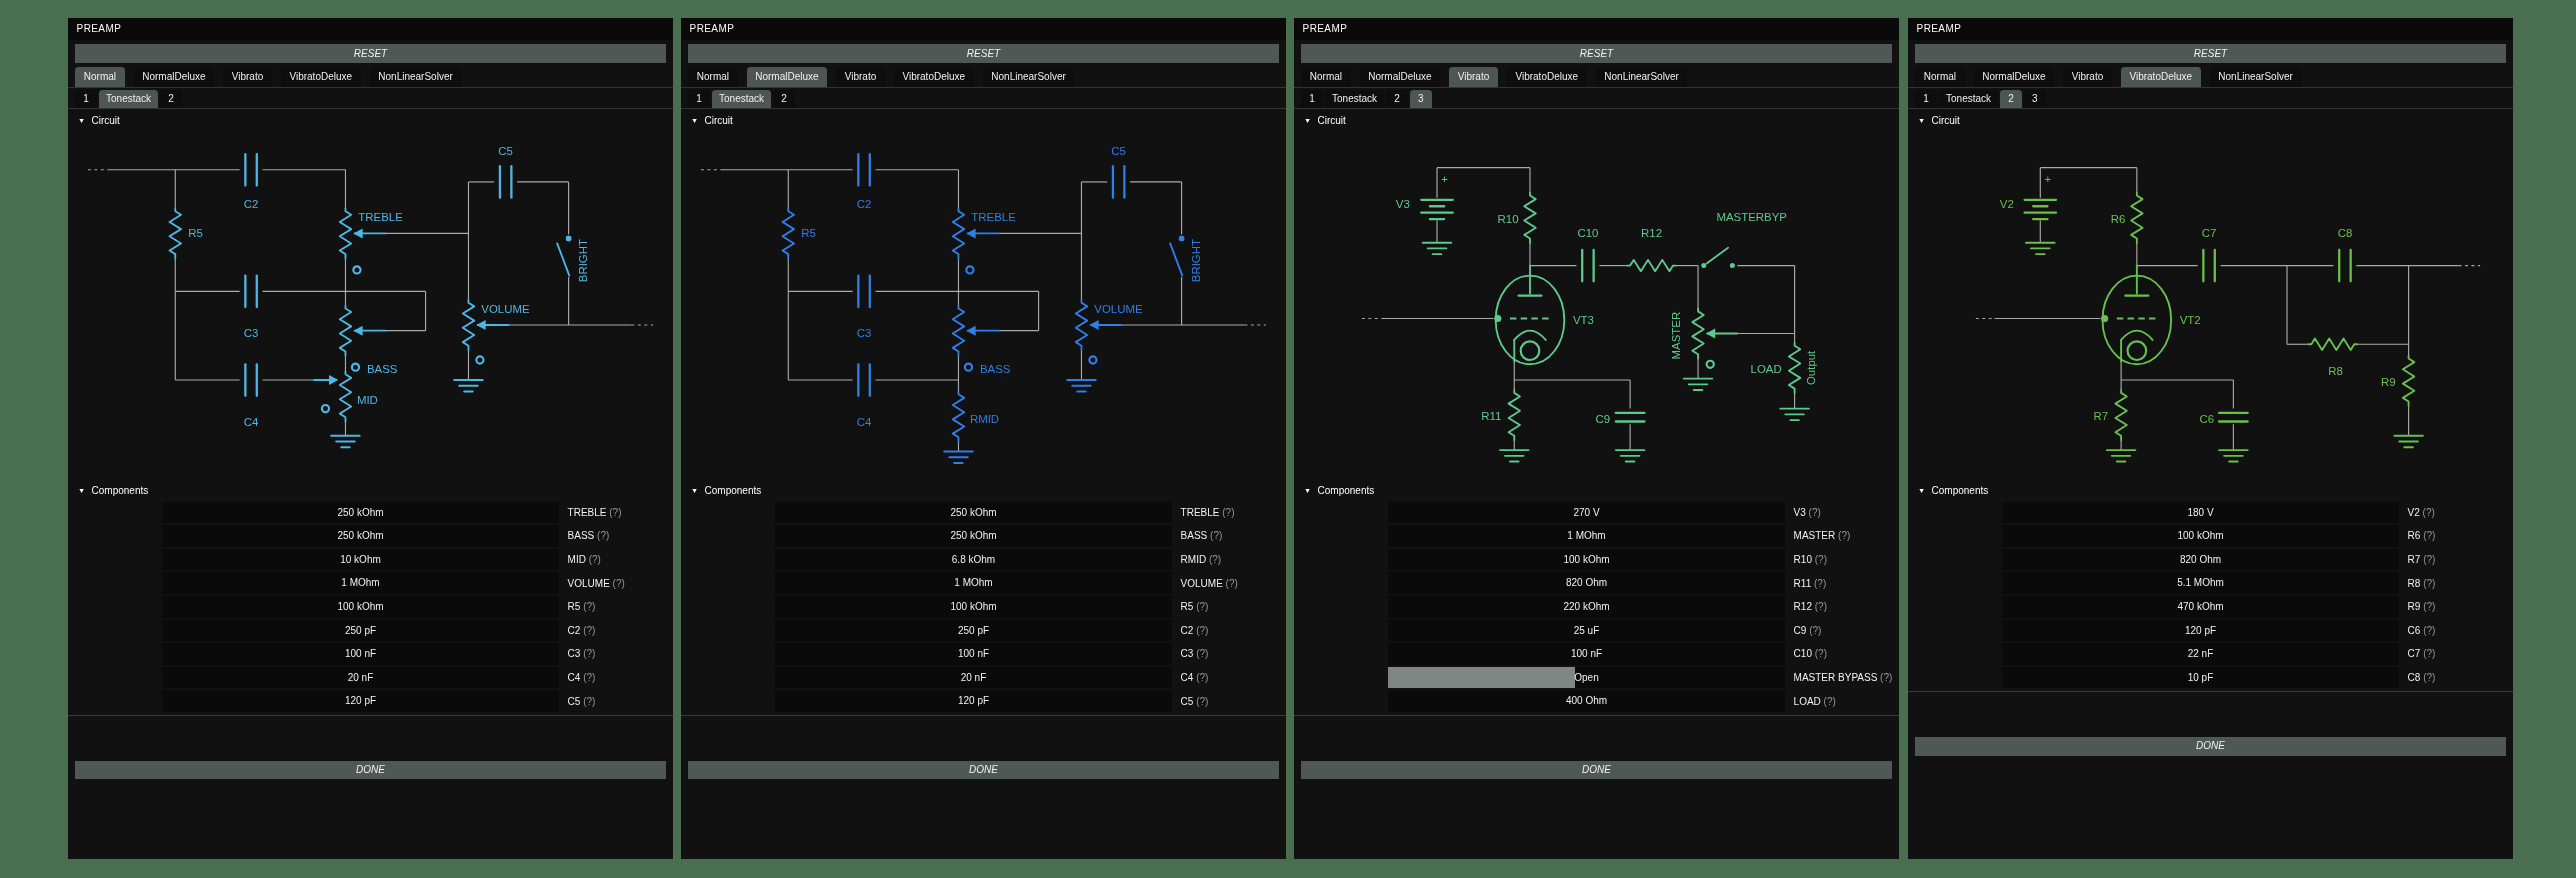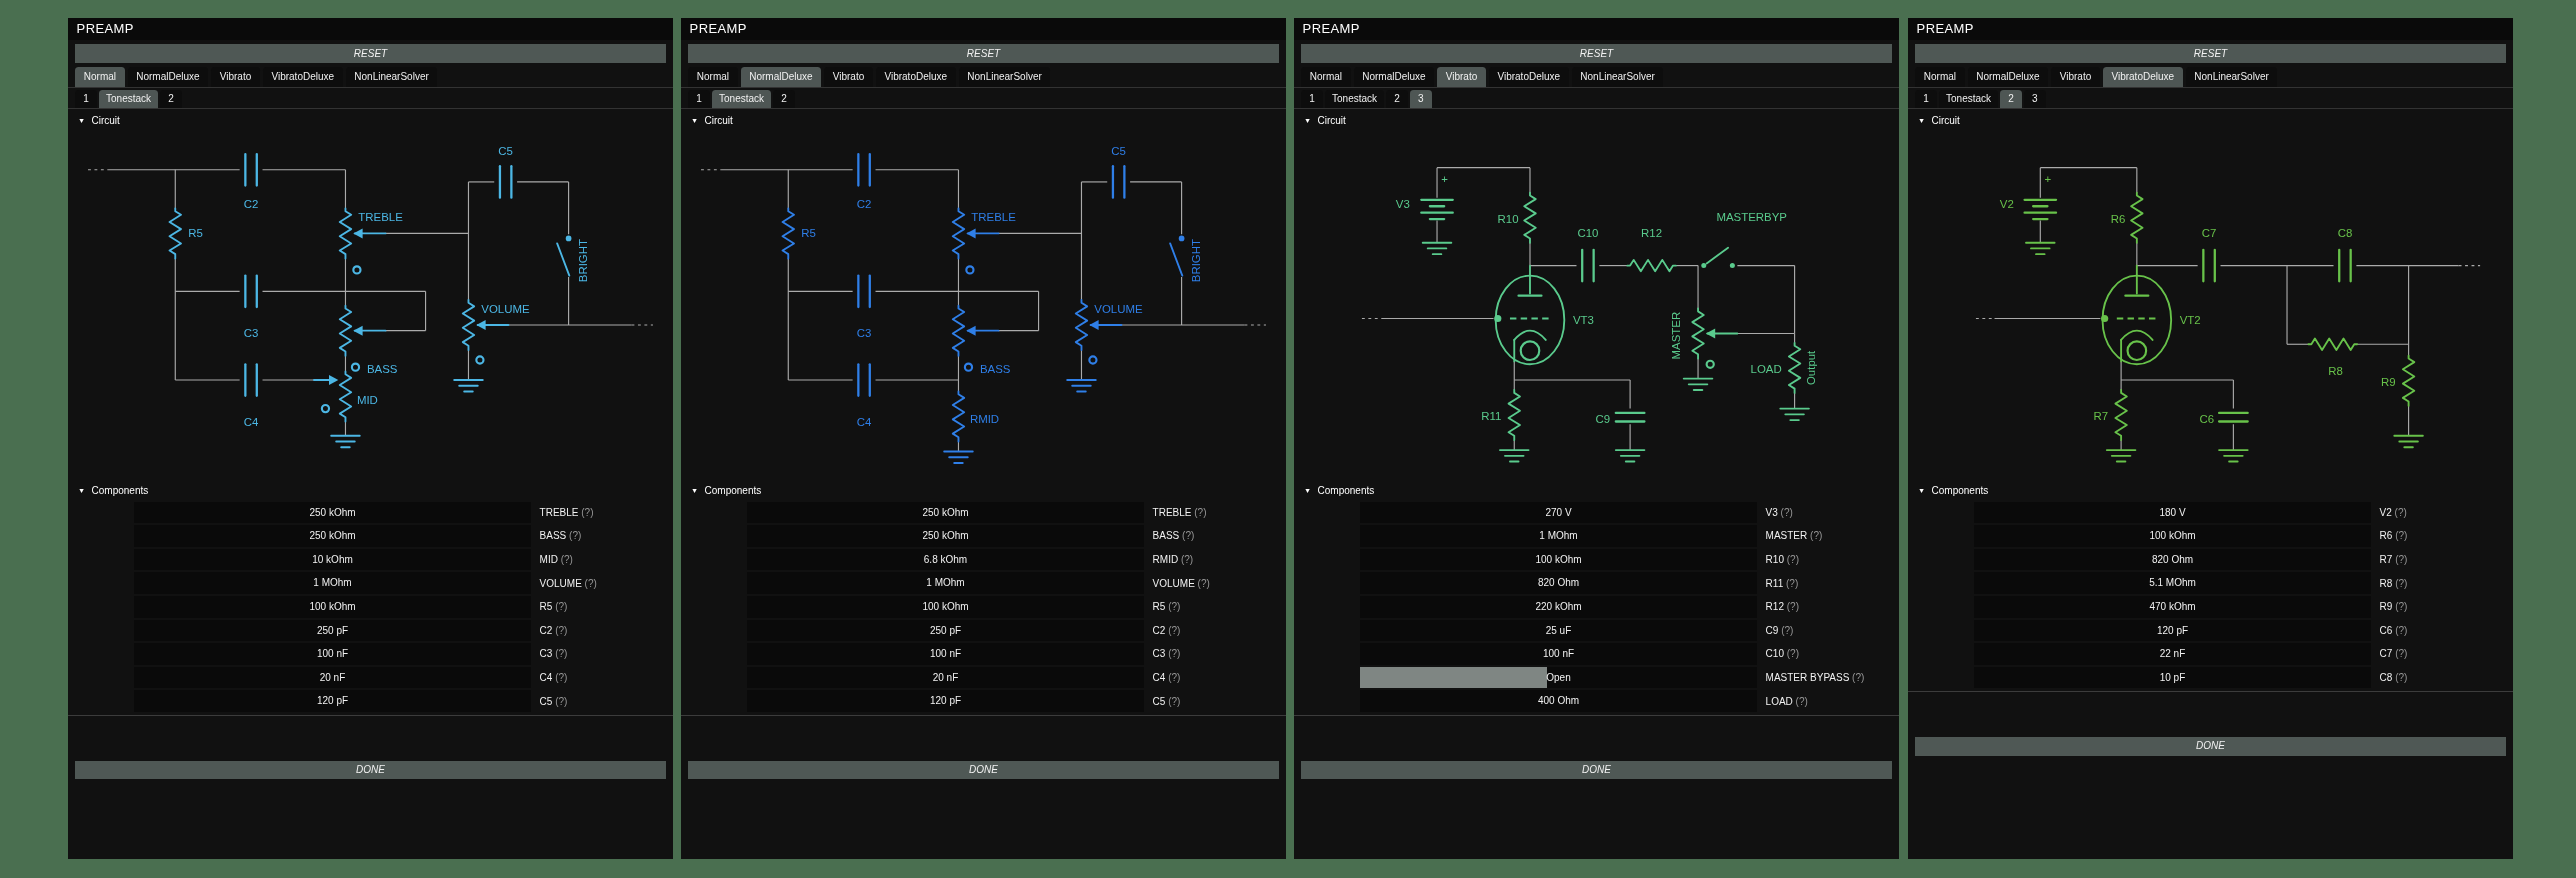--- a/index.html
+++ b/index.html
@@ -1,33 +1,33 @@
 <!DOCTYPE html>
 <html style="font-size:11.4px"><head>
 <meta charset="utf-8">
 <style>
   html,body{margin:0;padding:0;}
   body{width:2576px;height:879px;background:#4a6f50;position:relative;overflow:hidden;
        font-family:"Liberation Sans",sans-serif;}
   .panel{position:absolute;top:18px;width:605px;height:841px;background:#111;color:#eee;}
   .pos0{left:68px}.pos1{left:681px}.pos2{left:1294px}.pos3{left:1908px}
-  .title{height:21.5px;line-height:21.5px;padding-left:8.6px;background:#0a0a0a;font-size:13px;color:#fdfdfd;letter-spacing:0.4px;}
+  .title{height:21.5px;line-height:21.5px;padding-left:8.6px;background:#0a0a0a;font-size:10px;color:#fdfdfd;letter-spacing:0.4px;}
   .reset,.done{margin:4.3px 7.2px 0;height:19.3px;background:#4f5855;color:#f2f2f2;font-size:10px;
        text-align:center;line-height:19.3px;cursor:pointer;font-style:italic;}
   .done{margin-top:45px;height:18.6px;line-height:18.6px;}
-  .tabs{display:flex;gap:3px;padding:4.3px 0 0 7.2px;border-bottom:0.7px solid #333;}
+  .tabs{display:flex;gap:9px;padding:4.3px 0 0 7.2px;border-bottom:0.7px solid #333;}
   .tab{padding:0 8.6px;height:20px;line-height:20px;background:#0d0d0d;border-radius:3.6px 3.6px 0 0;font-size:10px;color:#f0f0f0;cursor:pointer;}
   .tab.active{background:#4e5654;}
   .subtabs{display:flex;gap:2.1px;padding:2.1px 0 0 7.2px;border-bottom:0.7px solid #333;}
   .subtab{min-width:7.2px;text-align:center;padding:0 7.2px;height:18px;line-height:18px;background:#0d0d0d;border-radius:3.6px 3.6px 0 0;font-size:10px;color:#f0f0f0;cursor:pointer;}
   .subtab.active{background:#4e5654;}
   .sec-header{display:flex;align-items:center;gap:6.4px;padding:5.7px 0 2.1px 10px;font-size:10px;color:#fff;cursor:pointer;}
   .tri{font-size:7.2px;color:#fff;}
   svg.circuit{display:block;}
-  .rows{padding-top:3.6px;}
+  .rows{padding-top:3.6px;padding-left:28px;}
   .row{display:flex;align-items:center;height:21.5px;margin-bottom:2.1px;}
   .val{position:relative;margin-left:66px;width:397px;height:21.5px;background:#0a0a0a;text-align:center;
        line-height:21.5px;font-size:10px;color:#f2f2f2;overflow:hidden;cursor:pointer;}
   .val .fill{position:absolute;left:0;top:0;bottom:0;background:#7f8683;}
   .val span{position:relative;}
   .lbl{margin-left:8.6px;font-size:10px;color:#f2f2f2;white-space:nowrap;text-align:right;}
   .lbl .q{color:#989898;}
   .sep{border-top:0.7px solid #3c3c3c;margin-top:2.9px;}
   
   .wire{stroke:#ababab;stroke-width:1.6;fill:none;}

